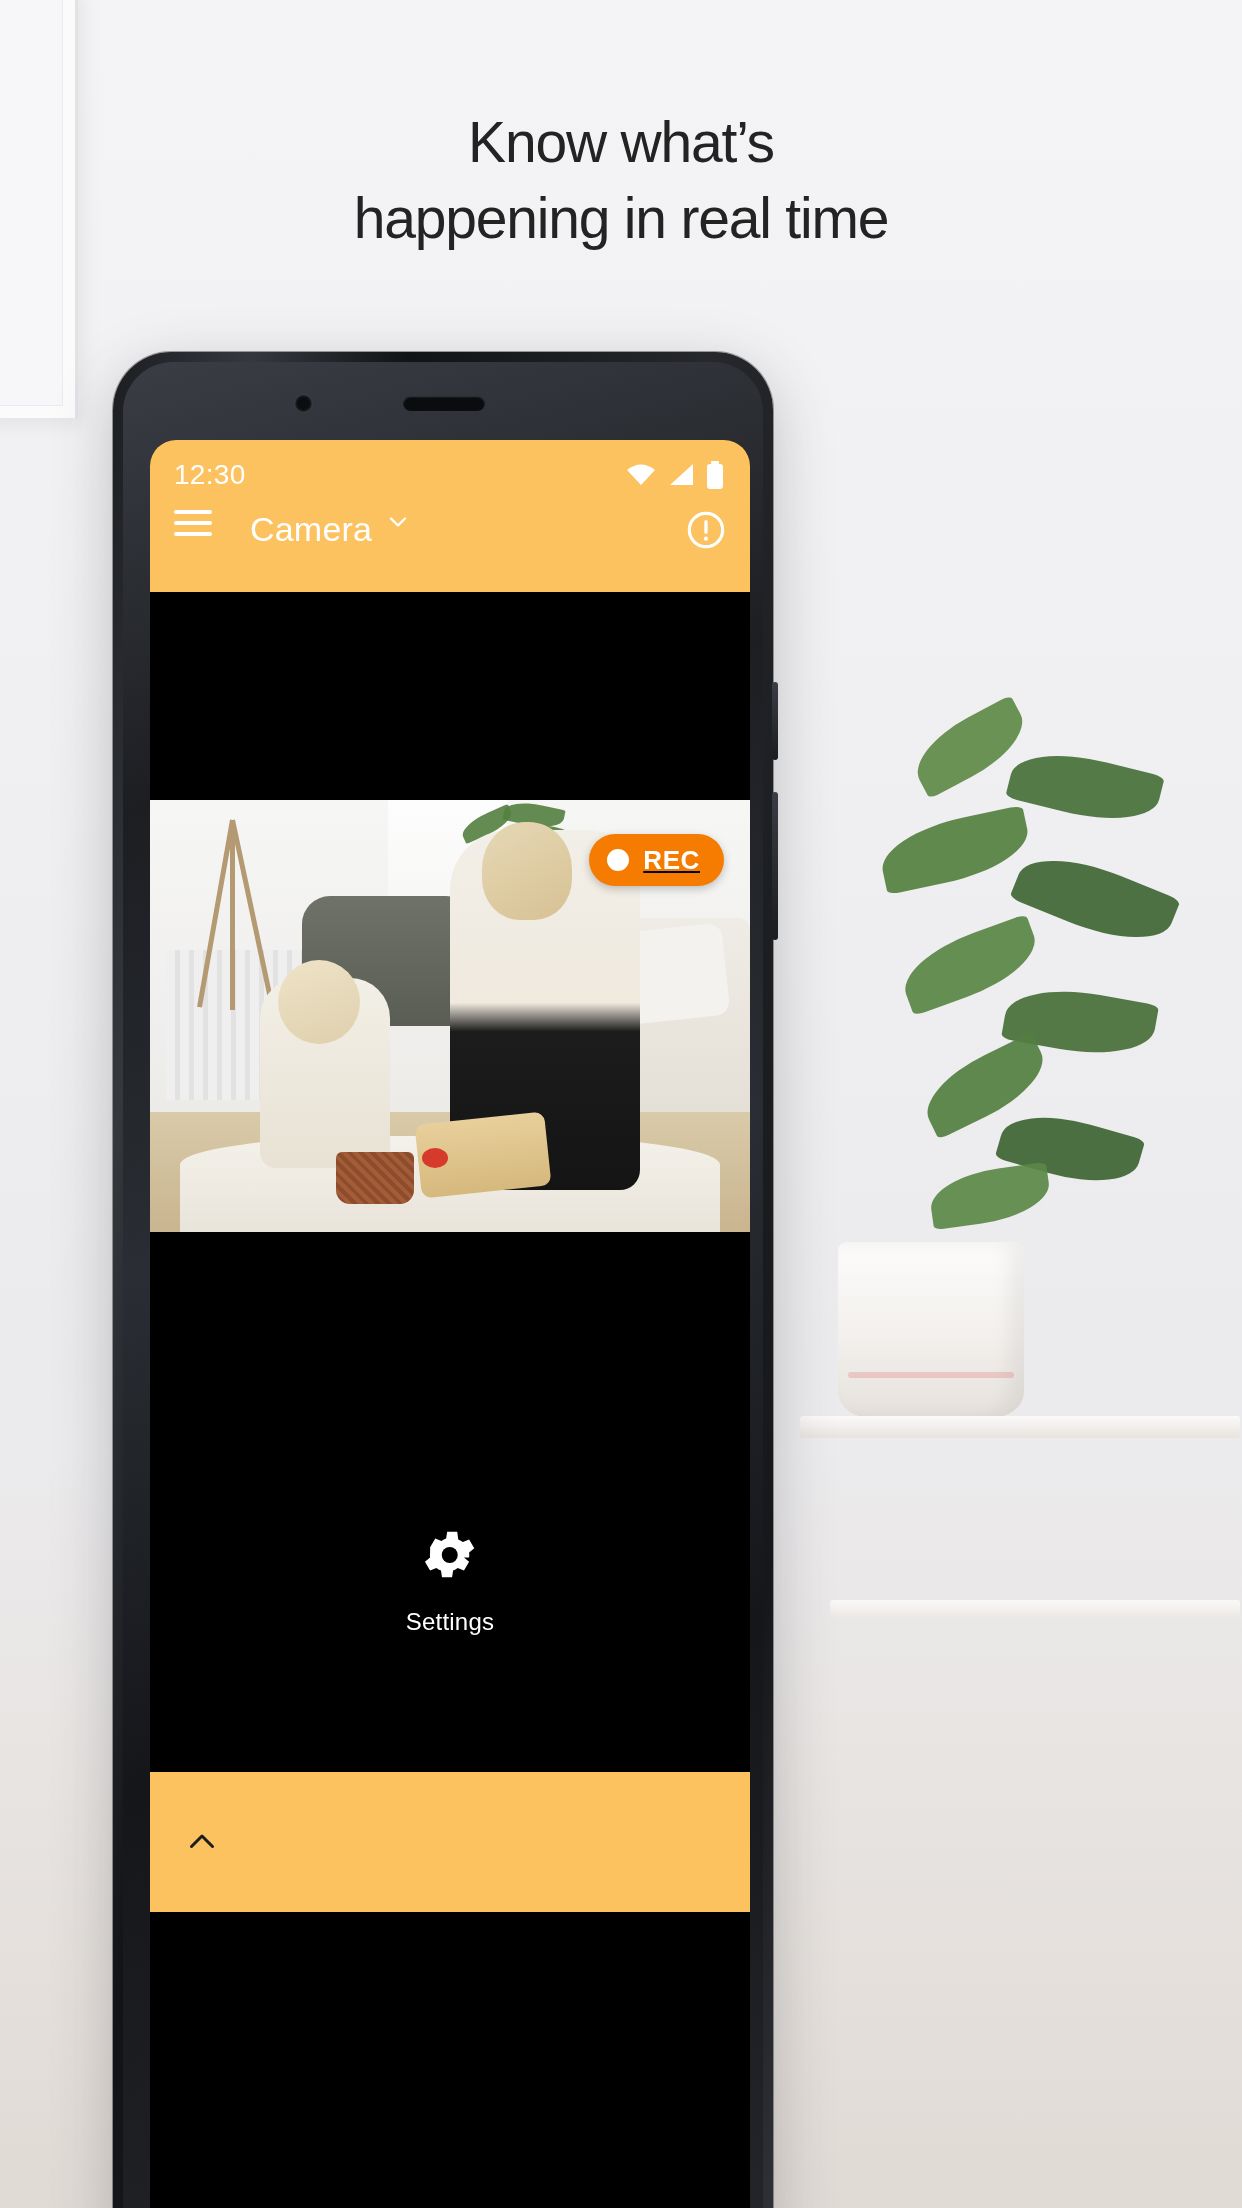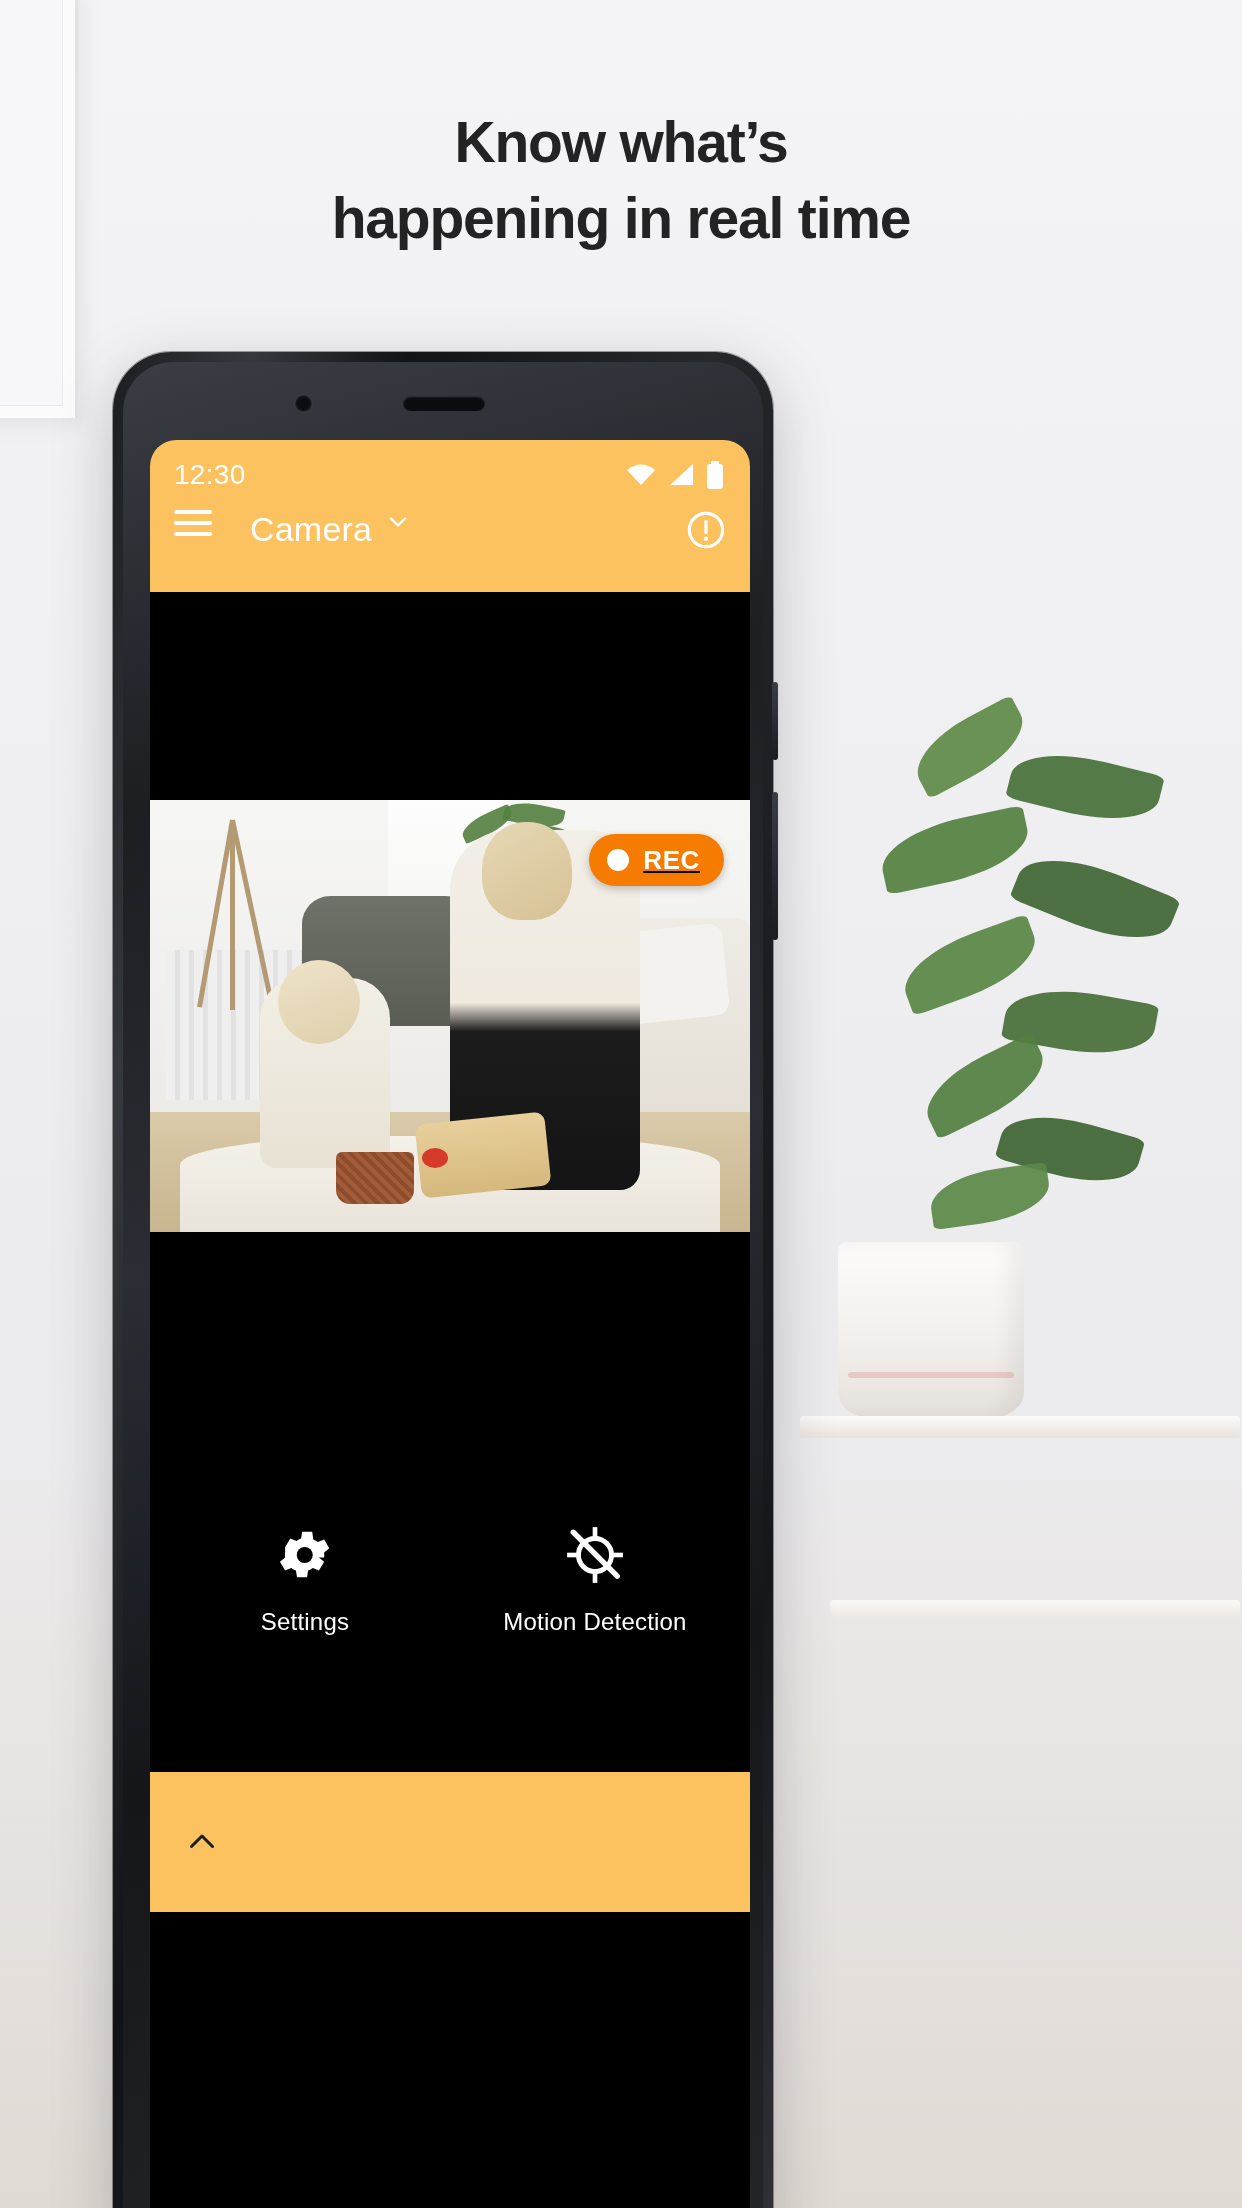--- a/index.html
+++ b/index.html
@@ -77,21 +77,21 @@
     border-radius: 60% 8% 60% 8%;
     opacity: .92;
   }
 
   
   .headline {
     position: absolute;
     left: 0; right: 0; top: 104px;
     text-align: center;
     color: #232323;
-    font-weight: 700;
+    font-weight: 400;
     font-size: 57px;
     line-height: 76px;
     letter-spacing: -1.2px;
   }
   .headline .l2 { display: block; }
 
   
   #phone {
     position: absolute;
     left: 113px; top: 352px;
@@ -395,31 +395,20 @@
         <div class="controls">
 
           <div class="ctrl">
             <svg class="ctrl-icon" viewBox="0 0 24 24">
               <path fill="#ffffff" d="M19.4 13a7.9 7.9 0 0 0 0-2l2-1.6-2-3.4-2.4 1a7.7 7.7 0 0 0-1.8-1L14.8 3h-3.9l-.4 2.6c-.6.2-1.2.6-1.8 1l-2.4-1-2 3.4L4.3 11a7.9 7.9 0 0 0 0 2l-2 1.6 2 3.4 2.4-1c.6.4 1.2.8 1.8 1l.4 2.6h3.9l.4-2.6c.6-.2 1.2-.6 1.8-1l2.4 1 2-3.4-2-1.6z"></path>
               <circle cx="11.9" cy="12" r="3.1" fill="#000000"></circle>
             </svg>
             <span class="ctrl-label">Settings</span>
           </div>
 
-          <div class="ctrl">
-            <svg class="ctrl-icon" viewBox="0 0 24 24">
-              <circle cx="12" cy="12" r="6.4" fill="none" stroke="#ffffff" stroke-width="1.9"></circle>
-              <rect x="11.1" y="1.2" width="1.8" height="4.1" fill="#ffffff"></rect>
-              <rect x="11.1" y="18.7" width="1.8" height="4.1" fill="#ffffff"></rect>
-              <rect x="1.2" y="11.1" width="4.1" height="1.8" fill="#ffffff"></rect>
-              <rect x="18.7" y="11.1" width="4.1" height="1.8" fill="#ffffff"></rect>
-              <line x1="3.6" y1="3.2" x2="20.6" y2="20.2" stroke="#ffffff" stroke-width="2.1" stroke-linecap="round"></line>
-            </svg>
-            <span class="ctrl-label">Motion Detection</span>
-          </div>
 
         </div>
 
         <div class="bottom-sheet">
           <svg class="chev-up" viewBox="0 0 24 24">
             <path d="M5 15 L12 8 L19 15" fill="none" stroke="#1d1d1d" stroke-width="2" stroke-linecap="round" stroke-linejoin="round"></path>
           </svg>
         </div>
 
       </div>

